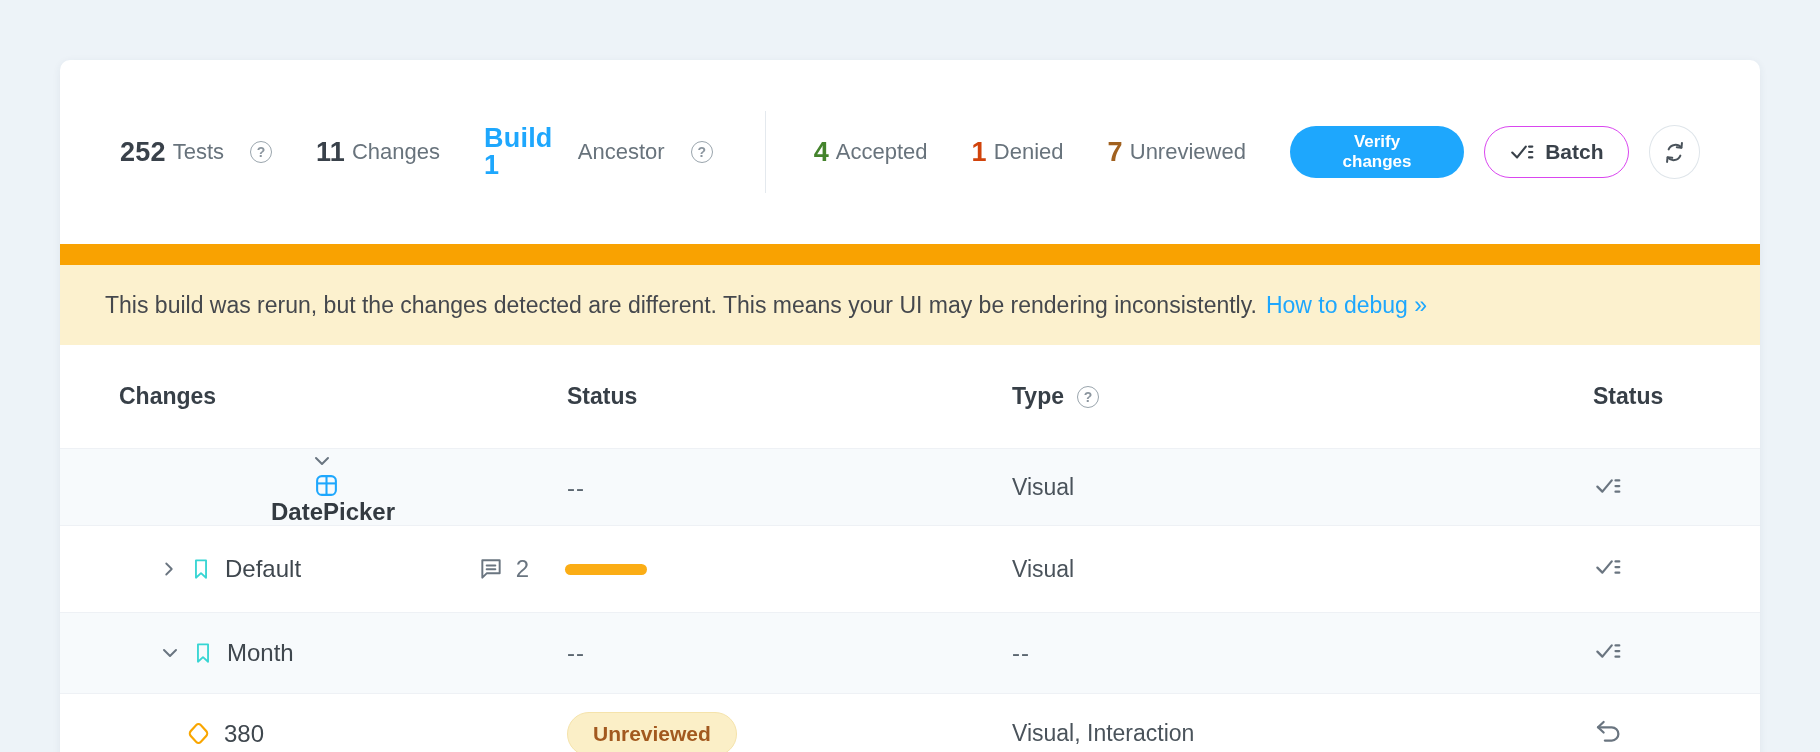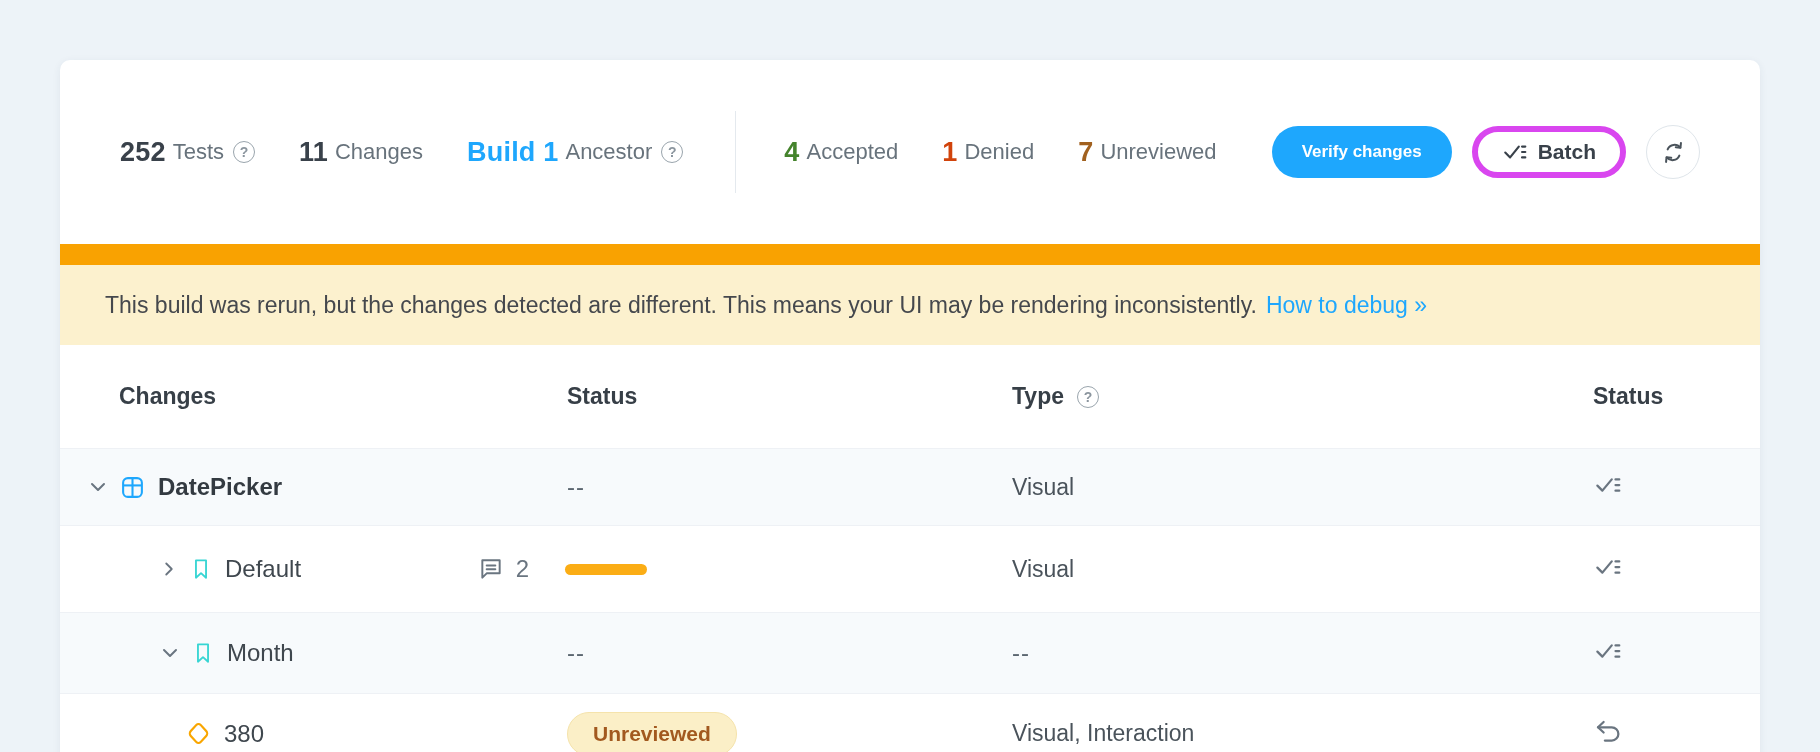--- a/index.html
+++ b/index.html
@@ -13,40 +13,40 @@
   .card {
     position:absolute; left:60px; top:60px; width:1700px;
     background:#ffffff; border-radius:10px;
     box-shadow:0 2px 8px rgba(40,60,80,0.07);
     overflow:hidden;
   }
   
   .header-bar { height:184px; display:flex; align-items:center; padding:0 60px 0 60px; }
   .stat { display:flex; flex-direction:row; gap:7px; margin-right:44px; }
   .stat .num { font-size:27px; font-weight:700; line-height:1; letter-spacing:.2px; }
-  .stat .lbl { font-size:22px; color:#68737c; display:flex; align-items:center; gap:9px; }
+  .stat .lbl { font-size:22px; color:#68737c; display:flex; align-items:center; gap:26px; }
   .num-dark { color:#39414a; }
   .num-blue { color:#1ea7fd; }
   .num-green { color:#44832c; }
   .num-red { color:#d1430b; }
   .num-brown { color:#a1611f; }
   .help-circle {
     width:22px; height:22px; border:1.5px solid #9aa5ad; border-radius:50%;
     display:inline-flex; align-items:center; justify-content:center;
     font-size:14px; font-weight:700; color:#8b959e; line-height:1;
   }
   .vdivider { width:1px; height:82px; background:#e4e9ee; margin:0 48px 0 8px; }
   .header-actions { margin-left:auto; display:flex; align-items:center; gap:20px; }
   .btn-primary {
     background:#1ea7fd; color:#fff; border:none; cursor:pointer;
     height:52px; padding:0 30px; border-radius:26px;
     font-family:inherit; font-size:17px; font-weight:700;
   }
   .btn-secondary {
-    background:#fff; border:6px solid #d946ef; cursor:pointer;
+    background:#fff; border:1px solid #d946ef; cursor:pointer;
     height:52px; padding:0 24px; border-radius:26px;
     display:flex; align-items:center; gap:10px;
     font-family:inherit; font-size:21px; font-weight:700; color:#39414a;
   }
   .btn-round {
     width:54px; height:54px; border-radius:50%;
     background:#fff; border:1px solid #dfe5ea; cursor:pointer;
     display:flex; align-items:center; justify-content:center;
   }
   .icon { display:inline-flex; flex:none; }
@@ -59,21 +59,21 @@
   .banner a { color:#1ea7fd; text-decoration:none; margin-left:9px; cursor:pointer; }
   
   .grid-cols { display:grid; grid-template-columns:507px 445px 581px 1fr; align-items:center; }
   .table-header { height:103px; font-size:23px; font-weight:700; color:#373f47; }
   .table-header .cell-changes { padding-left:59px; }
   .th-type { display:flex; align-items:center; gap:13px; }
   .row { border-top:1px solid #eef1f5; }
   .row-alt { background:#f7fafc; }
   .row-1 { height:77px; } .row-2 { height:87px; } .row-3 { height:81px; } .row-4 { height:80px; }
   .cell-changes { display:flex; align-items:center; }
-  .indent-0 { padding-left:26px; }
+  .indent-0 { padding-left:26px;flex-direction:column; }
   .indent-1 { padding-left:98px; }
   .indent-2 { padding-left:126px; }
   .chev { color:#6a7580; display:inline-flex; margin-right:10px; cursor:pointer; }
   .row-name { font-size:24px; color:#3f474e; margin-left:13px; }
   .row-name.bold { font-weight:700; color:#333a41; }
   .comment-group { margin-left:auto; margin-right:38px; display:flex; align-items:center; gap:12px;
                    color:#6a7580; font-size:24px; }
   .dash-status, .dash-type { font-size:24px; color:#5b6670; letter-spacing:1px; }
   .type-text { font-size:23px; color:#4a535b; }
   .status-bar { width:82px; height:11px; border-radius:6px; background:#fbad15; margin-left:-2px; }

